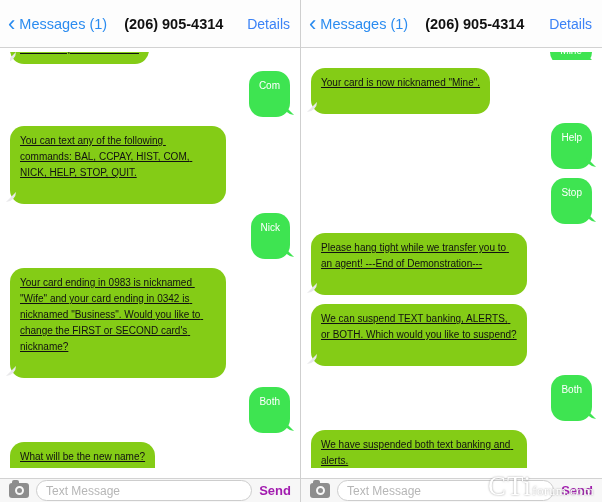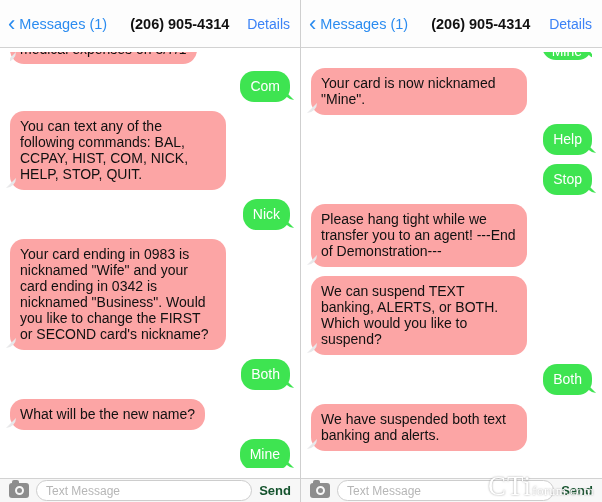--- a/index.html
+++ b/index.html
@@ -58,21 +58,21 @@
     margin-right: 1px;
   }
   .nav-back-label {
     color: #2b8cf0;
     font-size: 14.5px;
   }
   .nav-title {
     color: #111111;
     font-size: 14.5px;
     font-weight: bold;
-    margin-left: 20px;
+    margin-left: 14px;
   }
   .nav-details {
     color: #3b82f6;
     font-size: 14px;
   }
   
   .thread {
     position: absolute;
     top: 48px;
     left: 0;
@@ -84,31 +84,32 @@
   }
   .row {
     display: flex;
     margin-bottom: 9px;
   }
   .row.in { justify-content: flex-start; }
   .row.out { justify-content: flex-end; }
 
   .bubble {
     max-width: 196px;
-    padding: 7px 10px 8px 10px;
+    padding: 7px 10px 23px 10px;
     border-radius: 14px;
-    font-size: 14px;
+    font-size: 10px;
     line-height: 16px;
     position: relative;
     white-space: pre-wrap;
     word-wrap: break-word;
   }
   .bubble.in {
-    background: #fca5a5;
+    background: #84cc16;
     color: #111111;
+    text-decoration: underline;
   }
   .bubble.out {
     background: #3ee451;
     color: #ffffff;
     max-width: 150px;
     text-align: left;
   }
   .bubble.in::after {
     content: "";
     position: absolute;
@@ -190,21 +191,21 @@
     background: #ffffff;
     color: #b6b6b6;
     font-size: 12px;
     line-height: 21px;
     padding: 0 9px;
     box-sizing: border-box;
     overflow: hidden;
     white-space: nowrap;
   }
   .send-btn {
-    color: #14532d;
+    color: #a21caf;
     font-size: 13px;
     font-weight: bold;
     flex: 0 0 auto;
   }
   
   .watermark {
     position: absolute;
     right: 8px;
     bottom: 2px;
     font-family: "Liberation Serif", serif;

